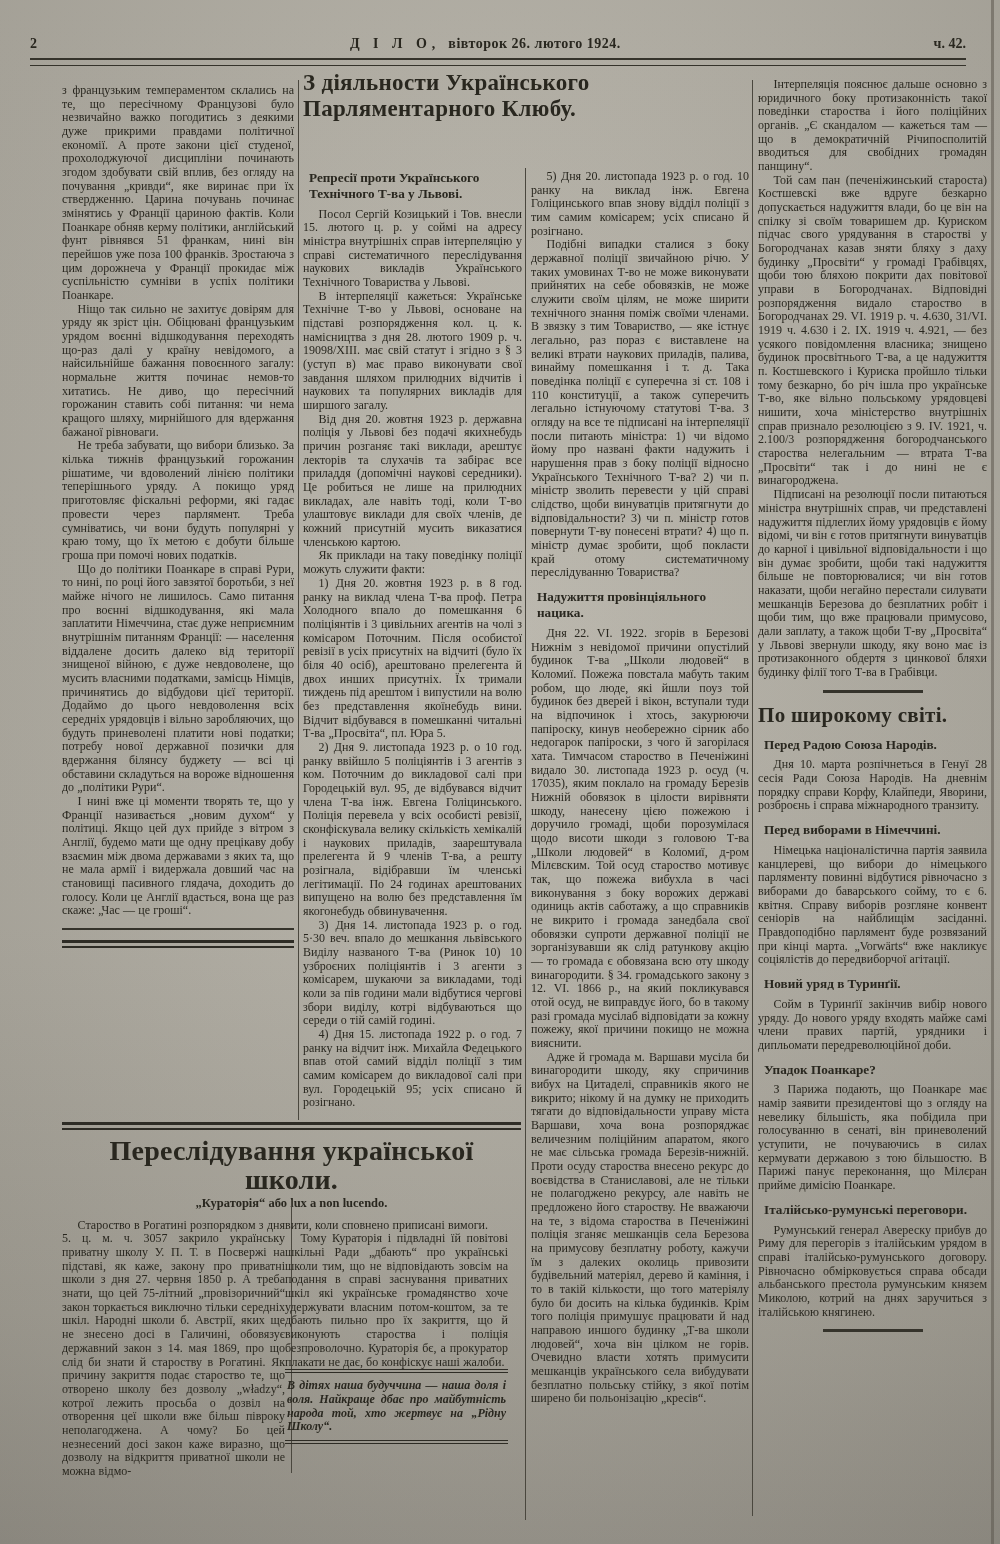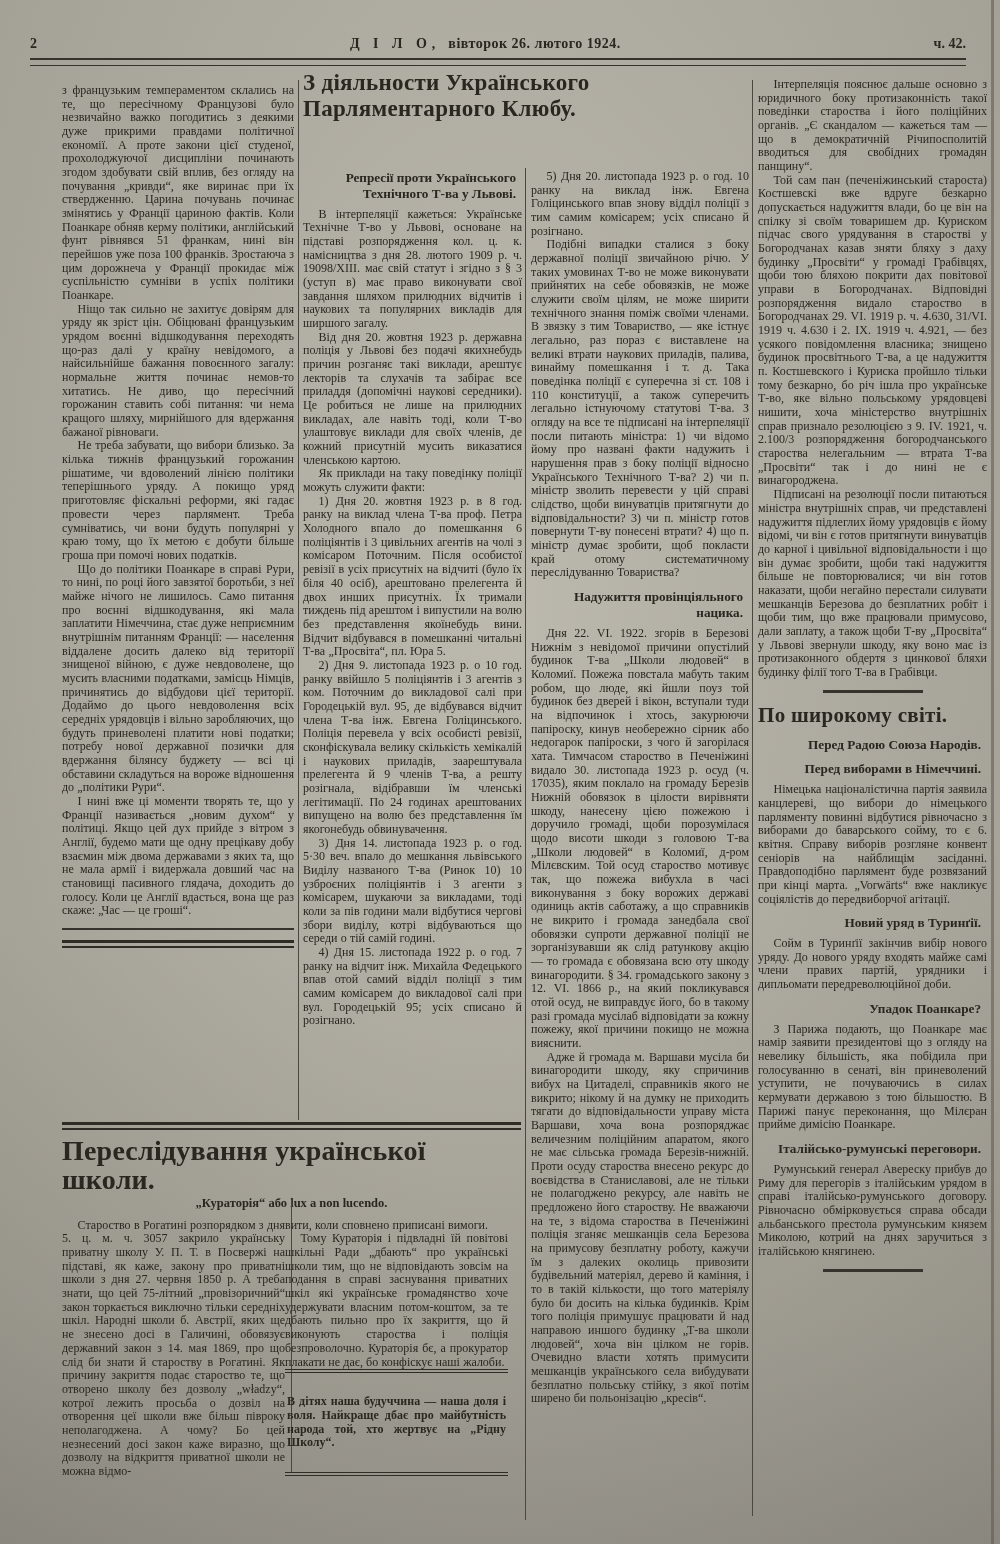--- a/index.html
+++ b/index.html
@@ -33,21 +33,21 @@
   
   .vrule{position:absolute;width:1px;background:#4a473e;}
   
   .bodycol p{
     margin:0;text-align:justify;text-indent:1.3em;
     font-size:12px;line-height:1.14;
     word-spacing:.02em;
   }
   .bodycol p.noindent{text-indent:0;}
   .subhead{
-    font-weight:bold;text-align:right;
+    font-weight:bold;text-align:left;
     font-size:13.2px;line-height:1.2;
     margin:9px 6px 6px;
   }
   
   .col1{position:absolute;left:62px;top:84px;width:232px;}
   .rule-thin{border-top:2px solid #35332b;margin:10px 0 6px;}
   .notice{
     font-weight:bold;text-align:center;font-size:13px;line-height:1.35;
     margin:4px 0 0;letter-spacing:.5px;
   }
@@ -65,32 +65,32 @@
   .col4{position:absolute;left:758px;top:78px;width:229px;}
   .divider-short{width:100px;margin:10px auto;border-top:3px solid #35332b;}
   .world-head{
     font-size:21px;font-weight:bold;margin:4px 0 8px;
     letter-spacing:.3px;
   }
   
   .school{position:absolute;left:62px;top:1122px;width:459px;}
   .school-toprule{border-top:3px solid #2e2c25;border-bottom:2px solid #2e2c25;height:3px;margin-bottom:6px;}
   .school-head{
-    font-size:28px;font-weight:bold;margin:2px 0 1px;line-height:1.05;
+    font-size:28px;font-weight:bold;text-align:center;margin:2px 0 1px;line-height:1.05;
     letter-spacing:.2px;
   }
   .school-sub{font-size:12.5px;font-weight:bold;text-align:center;margin:0 0 8px;}
   .school-cols{display:flex;gap:0;}
   .school-cols .sc{width:223px;position:relative;}
   .school-vrule{position:absolute;left:229px;top:78px;bottom:6px;width:1px;background:#4a473e;}
   .slogan{
     margin-top:10px;
     border-top:4px double #2e2c25;border-bottom:4px double #2e2c25;
-    padding:22px 2px;font-weight:bold;font-size:13.5px;line-height:1.3;
-    text-align:center;text-indent:0 !important;
+    padding:6px 2px;font-weight:bold;font-size:13.5px;line-height:1.3;
+    text-align:center;text-indent:0 !important;font-style:italic;
   }
 </style>
 </head>
 <body>
 
 <div class="page">
 
   <div class="masthead">
     <span>2</span>
     <span class="center">
@@ -111,20 +111,21 @@
     <p>Що до політики Поанкаре в справі Рури, то нині, по році його завзятої боротьби, з неї майже нічого не лишилось. Само питання про воєнні відшкодування, які мала заплатити Німеччина, стає дуже неприємним внутрішнім питанням Франції: — населення віддалене досить далеко від території знищеної війною, є дуже невдоволене, що мусить власними податками, замісць Німців, причинятись до відбудови цієї території. Додаймо до цього невдоволення всіх середніх урядовців і вільно заробляючих, що будуть приневолені платити нові податки; потребу нової державної позички для вдержання білянсу буджету — всі ці обставини складуться на вороже відношення до „політики Рури“.</p>
     <p>І нині вже ці моменти творять те, що у Франції називається „новим духом“ у політиці. Якщо цей дух прийде з вітром з Англії, будемо мати ще одну прецікаву добу взаємин між двома державами з яких та, що не мала армії і видержала довший час на становищі пасивного глядача, доходить до голосу. Коли це Англії вдасться, вона ще раз скаже: „Час — це гроші“.</p>
     <div class="rule-thin"></div>
     <div class="rule-heavy"></div>
   </div>
 
   <div class="club-head">З діяльности Українського Парляментарного Клюбу.</div>
 
   <div class="col2 bodycol">
     <div class="subhead">Репресії проти Українського Технічного Т-ва у Львові.</div>
+    <p>Посол Сергій Козицький і Тов. внесли 15. лютого ц. р. у соймі на адресу міністра внутрішніх справ інтерпеляцію у справі систематичного переслідування наукових викладів Українського Технічного Товариства у Львові.</p>
     <p>В інтерпеляції кажеться: Українське Технічне Т-во у Львові, основане на підставі розпорядження кол. ц. к. намісництва з дня 28. лютого 1909 р. ч. 19098/XIII. має свій статут і згідно з § 3 (уступ в) має право виконувати свої завдання шляхом прилюдних відчитів і наукових та популярних викладів для ширшого загалу.</p>
     <p>Від дня 20. жовтня 1923 р. державна поліція у Львові без подачі якихнебудь причин розганяє такі виклади, арештує лекторів та слухачів та забірає все приладдя (допомічні наукові середники). Це робиться не лише на прилюдних викладах, але навіть тоді, коли Т-во улаштовує виклади для своїх членів, де кожний присутній мусить виказатися членською картою.</p>
     <p>Як приклади на таку поведінку поліції можуть служити факти:</p>
     <p>1) Дня 20. жовтня 1923 р. в 8 год. ранку на виклад члена Т-ва проф. Петра Холодного впало до помешкання 6 поліціянтів і 3 цивільних агентів на чолі з комісаром Поточним. Після особистої ревізії в усіх присутніх на відчиті (було їх біля 40 осіб), арештовано прелегента й двох инших присутніх. Їх тримали тиждень під арештом і випустили на волю без представлення якоїнебудь вини. Відчит відбувався в помешканні читальні Т-ва „Просвіта“, пл. Юра 5.</p>
     <p>2) Дня 9. листопада 1923 р. о 10 год. ранку ввійшло 5 поліціянтів і 3 агентів з ком. Поточним до викладової салі при Городецькій вул. 95, де відбувався відчит члена Т-ва інж. Евгена Голіцинського. Поліція перевела у всіх особисті ревізії, сконфіскувала велику скількість хемікалій і наукових приладів, заарештувала прелегента й 9 членів Т-ва, а решту розігнала, відібравши їм членські легітимації. По 24 годинах арештованих випущено на волю без представлення їм якогонебудь обвинувачення.</p>
     <p>3) Дня 14. листопада 1923 р. о год. 5·30 веч. впало до мешкання львівського Виділу названого Т-ва (Ринок 10) 10 узброєних поліціянтів і 3 агенти з комісарем, шукаючи за викладами, тоді коли за пів години мали відбутися чергові збори виділу, котрі відбуваються що середи о тій самій годині.</p>
     <p>4) Дня 15. листопада 1922 р. о год. 7 ранку на відчит інж. Михайла Федецького впав отой самий відділ поліції з тим самим комісарем до викладової салі при вул. Городецькій 95; усіх списано й розігнано.</p>
   </div>
 
   <div class="col3 bodycol">
@@ -136,20 +137,21 @@
   </div>
 
   <div class="col4 bodycol">
     <p>Інтерпеляція пояснює дальше основно з юридичного боку протизаконність такої поведінки староства і його поліційних органів. „Є скандалом — кажеться там — що в демократичній Річипосполитій вводиться для свобідних громадян панщину“.</p>
     <p>Той сам пан (печеніжинський староста) Костшевскі вже вдруге безкарно допускається надужиття влади, бо це він на спілку зі своїм товаришем др. Куриском підчас свого урядування в старостві у Богородчанах казав зняти бляху з даху будинку „Просвіти“ у громаді Грабівцях, щоби тою бляхою покрити дах повітової управи в Богородчанах. Відповідні розпорядження видало староство в Богородчанах 29. VI. 1919 р. ч. 4.630, 31/VI. 1919 ч. 4.630 і 2. IX. 1919 ч. 4.921, — без усякого повідомлення власника; знищено будинок просвітнього Т-ва, а це надужиття п. Костшевского і Куриска пройшло тільки тому безкарно, бо річ ішла про українське Т-во, яке вільно польському урядовцеві нишити, хоча міністерство внутрішніх справ признало резолюцією з 9. IV. 1921, ч. 2.100/3 розпорядження богородчанського староства нелегальним — втрата Т-ва „Просвіти“ так і до нині не є винагороджена.</p>
     <p>Підписані на резолюції посли питаються міністра внутрішніх справ, чи представлені надужиття підлеглих йому урядовців є йому відомі, чи він є готов притягнути винуватців до карної і цивільної відповідальности і що він думає зробити, щоби такі надужиття більше не повторювалися; чи він готов наказати, щоби негайно перестали силувати мешканців Березова до безплатних робіт і щоби тим, що вже працювали примусово, дали заплату, а також щоби Т-ву „Просвіта“ у Львові звернули шкоду, яку воно має із протизаконного обдертя з цинкової бляхи будинку філії того Т-ва в Грабівци.</p>
     <div class="divider-short"></div>
     <div class="world-head">По широкому світі.</div>
 
     <div class="subhead">Перед Радою Союза Народів.</div>
+    <p>Дня 10. марта розпічнеться в Генуї 28 сесія Ради Союза Народів. На дневнім порядку справи Корфу, Клайпеди, Яворини, розброєнь і справа міжнародного транзиту.</p>
 
     <div class="subhead">Перед виборами в Німеччині.</div>
     <p>Німецька націоналістична партія заявила канцлереві, що вибори до німецького парляменту повинні відбутися рівночасно з виборами до баварського сойму, то є 6. квітня. Справу виборів розгляне конвент сеніорів на найблищім засіданні. Правдоподібно парлямент буде розвязаний при кінці марта. „Vorwärts“ вже накликує соціялістів до передвиборчої агітації.</p>
 
     <div class="subhead">Новий уряд в Туринґії.</div>
     <p>Сойм в Туринґії закінчив вибір нового уряду. До нового уряду входять майже самі члени правих партій, урядники і дипльомати передреволюційної доби.</p>
 
     <div class="subhead">Упадок Поанкаре?</div>
     <p>З Парижа подають, що Поанкаре має намір заявити президентові що з огляду на невелику більшість, яка побідила при голосуванню в сенаті, він приневолений уступити, не почуваючись в силах кермувати державою з тою більшостю. В Парижі панує переконання, що Мілєран прийме димісію Поанкаре.</p>
 

